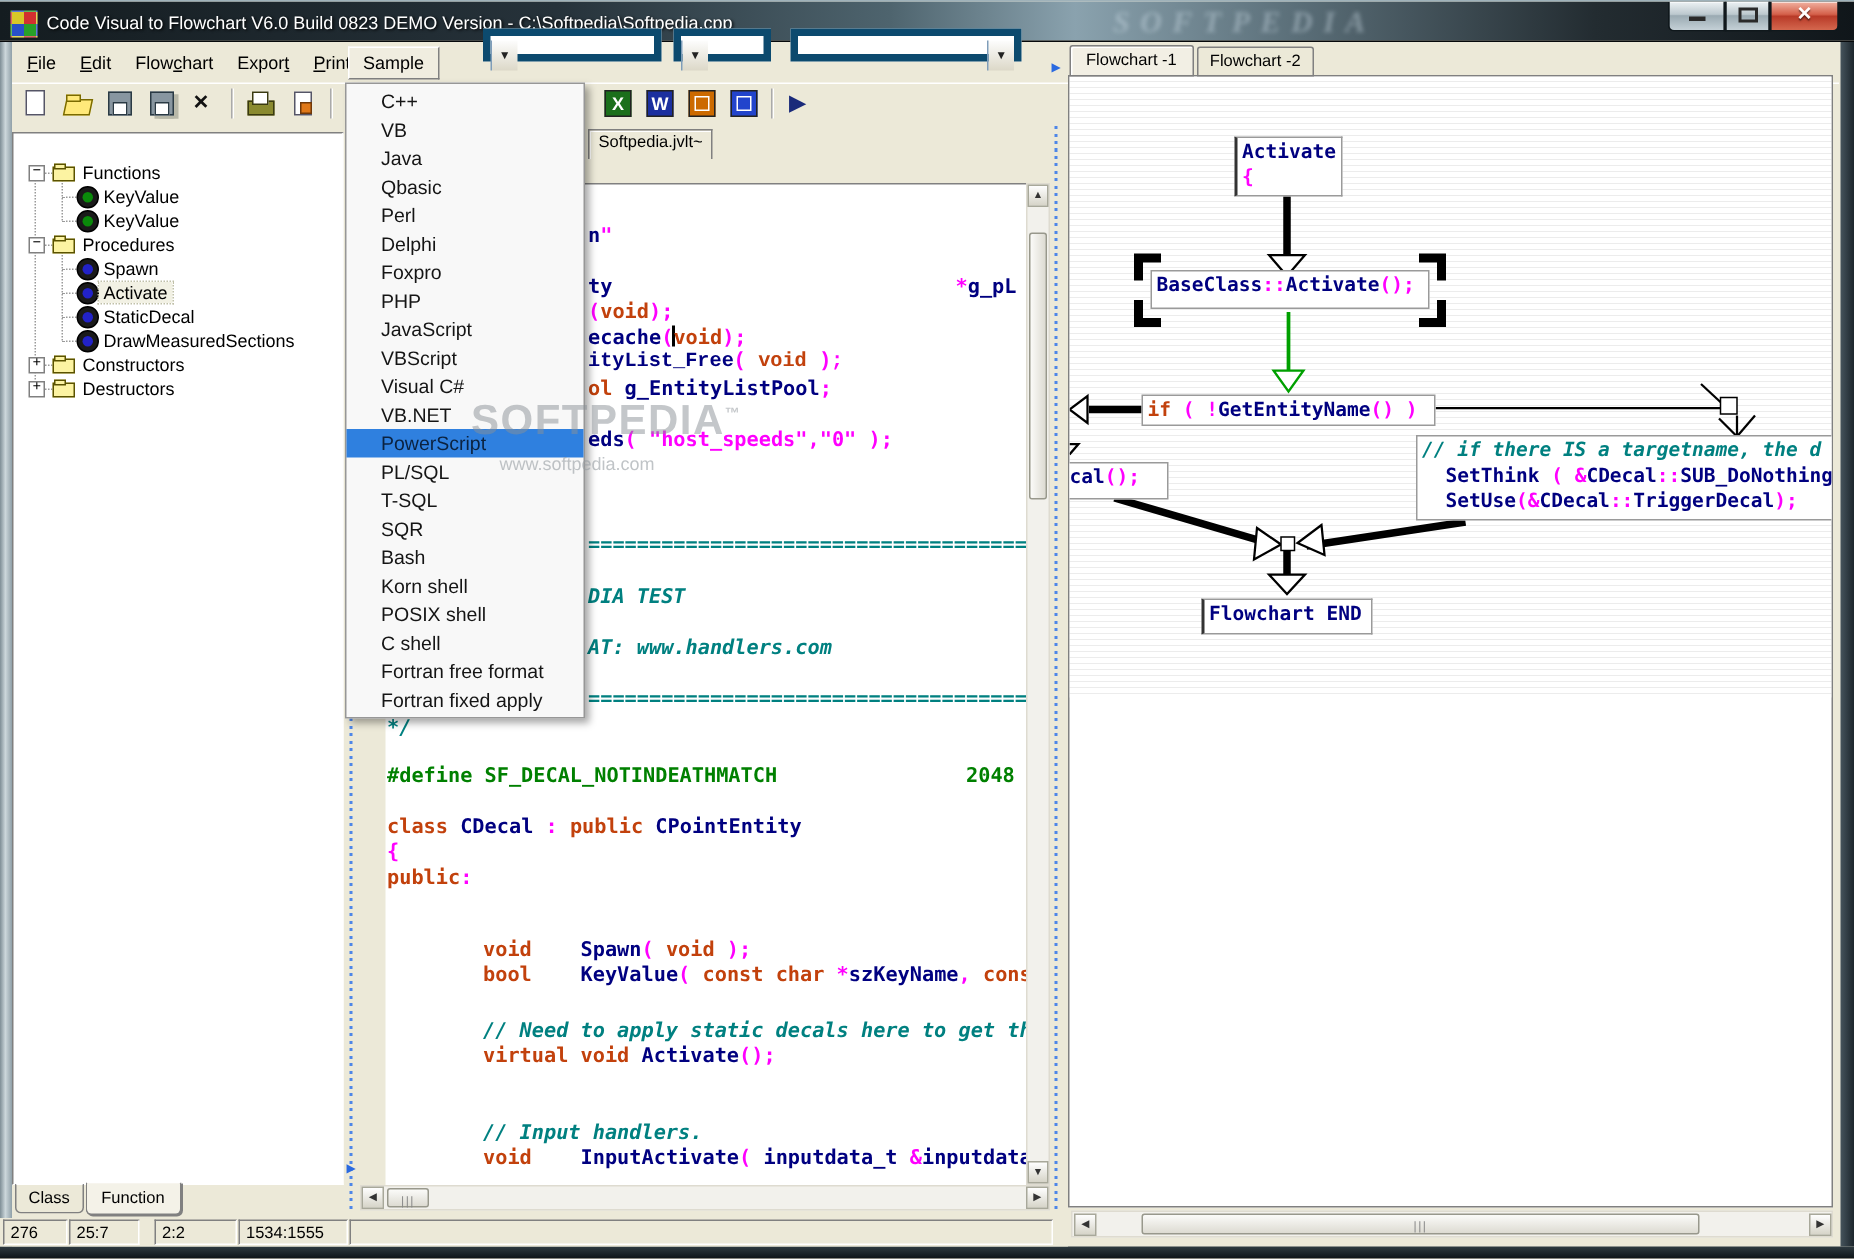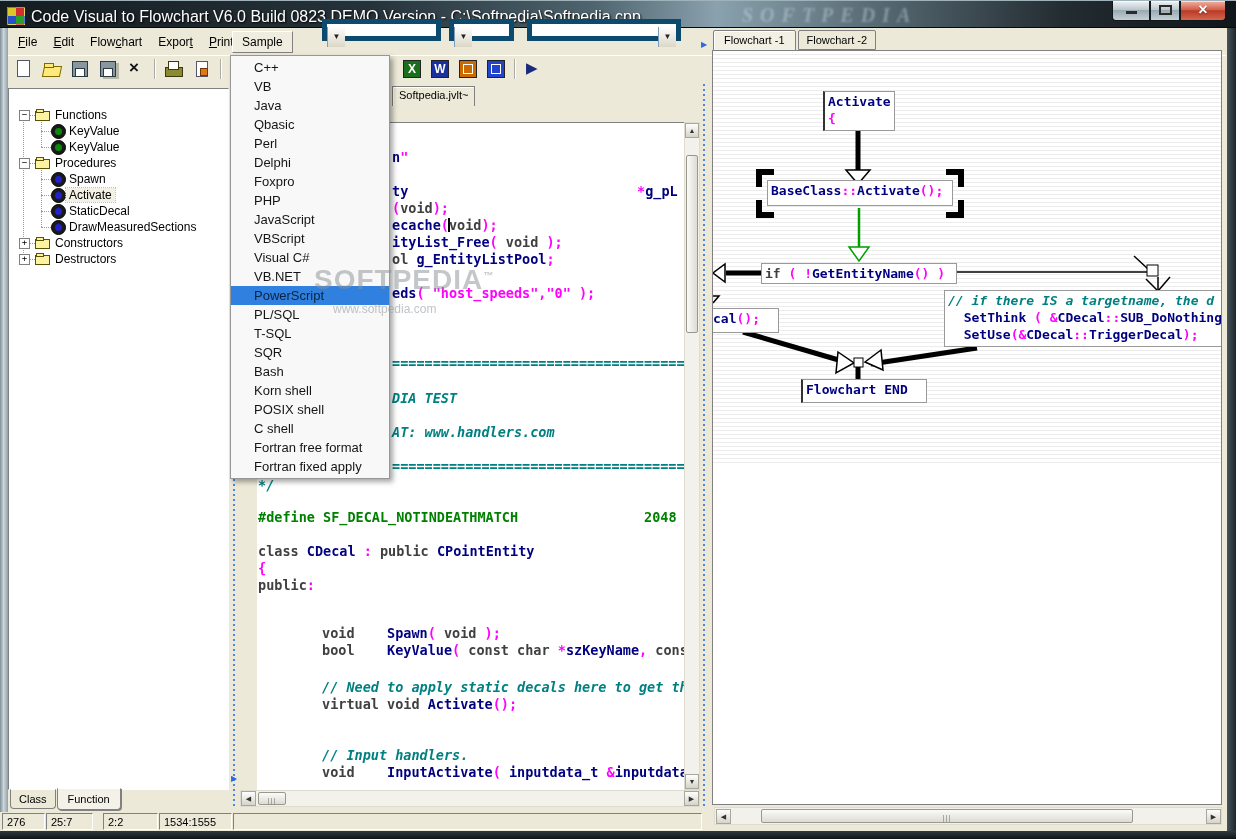--- a/index.html
+++ b/index.html
@@ -8,21 +8,21 @@
 
   
   .titlebar{position:absolute;left:0;top:0;width:1236px;height:28px;overflow:hidden;
     background:linear-gradient(90deg,#141c20 0%,#26323a 30%,#4e646e 48%,#8aa2ae 58%,#5a6e78 70%,#232c31 86%,#10161a 100%);
     border-top:1px solid #9fb2ba;border-bottom:1px solid #06090b;box-sizing:border-box;}
   .wallpaper-mark{position:absolute;left:742px;top:3px;font-family:"Liberation Serif",serif;
     font-weight:bold;font-style:italic;font-size:20px;letter-spacing:7px;
     color:rgba(210,226,236,.40);filter:blur(1.3px);}
   .app-icon{position:absolute;left:7px;top:6px;width:16px;height:16px;border:1px solid rgba(255,255,255,.25);
     background:conic-gradient(#d23030 0 25%, #28a028 0 50%, #2850c8 0 75%, #d8c828 0);}
-  .title-text{position:absolute;left:31px;top:7px;color:#fff;font-size:16px;white-space:nowrap;
+  .title-text{position:absolute;left:31px;top:7px;color:#fff;font-size:12px;white-space:nowrap;
     text-shadow:1px 1px 2px #000;}
   .winbtns{position:absolute;right:10px;top:0;display:flex;}
   .winbtn{height:20px;border:1px solid #10181c;border-top:none;box-sizing:border-box;
     background:linear-gradient(#eef3f5,#bcc8ce 45%,#9aaab2 50%,#c4d0d6);box-shadow:inset 0 1px 0 rgba(255,255,255,.6);}
   .winbtn.min{width:38px;border-radius:0 0 0 4px;}
   .winbtn.max{width:30px;}
   .winbtn.close{width:46px;border-radius:0 0 4px 0;
     background:linear-gradient(#f2b4a4,#d4604a 45%,#b83a28 52%,#d4674e);}
   .winbtn.min::before{content:"";display:block;width:11px;height:3px;background:#2a2a2a;margin:10px auto 0;}
   .winbtn.max::before{content:"";display:block;width:9px;height:6px;border:2px solid #2a2a2a;margin:4px auto 0;}
@@ -120,41 +120,41 @@
   .btab.active{background:#f4f2e8;padding:4px 10px;position:relative;top:-1px;box-shadow:1px 1px 0 #808080;}
 
   
   .edit-tab{position:absolute;left:392px;top:86px;height:17px;background:#ece9d8;font-size:11px;
     padding:2px 6px 0 6px;border:1px solid #808080;border-bottom:none;box-shadow:inset 1px 1px 0 #fff;}
   #code-area{position:absolute;left:240px;top:122px;width:444px;height:668px;background:#fff;overflow:hidden;
     border-top:1px solid #808080;box-sizing:border-box;cursor:text;
     font-family:"DejaVu Sans Mono",monospace;font-weight:bold;font-size:13.5px;}
   .gutter{position:absolute;left:0;top:0;width:17px;height:100%;background:#ece9d8;}
   .code-line{position:absolute;white-space:pre;line-height:16px;}
-  .c-kw{color:#404040;text-align:center;} .c-id{color:#000080;} .c-pu{color:#ff00ff;} .c-st{color:#ff00ff;}
+  .c-kw{color:#c2410c;text-align:center;} .c-id{color:#000080;} .c-pu{color:#ff00ff;} .c-st{color:#ff00ff;}
   .c-cm{color:#008080;font-style:italic;} .c-pp{color:#008000;} .c-pl{color:#000;}
   .caret{display:inline-block;width:2px;height:14px;background:#000;vertical-align:-2px;margin:0 -1px;}
 
   
   .scroll{position:absolute;background:#f2f1ec;border:1px solid #dedbd0;box-sizing:border-box;}
   .sbtn{position:absolute;background:linear-gradient(#fefefe,#d6d4c8);border:1px solid #a8a89a;
     box-sizing:border-box;color:#333;font-size:7px;text-align:center;}
   .sthumb{position:absolute;background:linear-gradient(90deg,#fbfbf9,#dddbd2);border:1px solid #98988c;
     border-radius:2px;box-sizing:border-box;}
   .sthumb.h{background:linear-gradient(#fbfbf9,#dddbd2);}
   .sthumb.h::before{content:"|||";display:block;text-align:center;font-size:8px;color:#888;line-height:15px;letter-spacing:1px;}
 
   
   #lang-menu{position:absolute;left:230px;top:55px;width:160px;background:#f8f8f8;z-index:100;
     border:1px solid #979797;box-shadow:3px 3px 5px rgba(0,0,0,.35);padding:2px 0;box-sizing:border-box;}
   .lmi{height:19px;line-height:19px;padding-left:23px;font-size:13px;color:#151515;white-space:nowrap;}
   .lmi.sel{background:#2f80df;color:#0b2240;}
 
   
-  #fc-tabs{position:absolute;left:713px;top:30px;display:flex;align-items:flex-start;z-index:5;}
+  #fc-tabs{position:absolute;left:713px;top:30px;display:flex;align-items:flex-end;z-index:5;}
   .fctab{border:1px solid #808080;background:#ece9d8;font-size:11px;padding:3px 8px;margin-right:2px;
     border-radius:2px 2px 0 0;}
   .fctab.active{background:#f2efe4;box-shadow:inset 1px 1px 0 #fff;padding:3px 10px 4px 10px;}
   .fc-canvas{position:absolute;left:712px;top:50px;width:510px;height:755px;background:#fff;overflow:hidden;
     border:1px solid #808080;box-sizing:border-box;}
   .stripes{position:absolute;left:0;top:0;width:100%;height:414px;
     background:repeating-linear-gradient(180deg,#ffffff 0 3px,#ececec 3px 4px);}
   .fc-svg{position:absolute;left:0;top:0;}
   .fc-node{position:absolute;background:#fff;border:1px solid #9a9a9a;box-sizing:border-box;
     font-family:"DejaVu Sans Mono",monospace;font-weight:bold;font-size:13px;line-height:17px;
@@ -328,21 +328,21 @@
 
   <div class="edit-tab" data-name="editor-file-tab">Softpedia.jvlt~</div>
   <div id="code-area" data-name="code-editor">
     <div class="gutter" data-name="editor-gutter"></div>
     <div id="code-lines">
         <div class="code-line" data-name="code-line" style="left: 152px; top: 26px;"><span class="c-id" data-name="code-token">n</span><span class="c-st" data-name="code-token">"</span></div>
         <div class="code-line" data-name="code-line" style="left: 152px; top: 60px;"><span class="c-id" data-name="code-token">ty</span></div>
         <div class="code-line" data-name="code-line" style="left: 397px; top: 60px;"><span class="c-pu" data-name="code-token">*</span><span class="c-id" data-name="code-token">g_pL</span></div>
         <div class="code-line" data-name="code-line" style="left: 152px; top: 77px;"><span class="c-pu" data-name="code-token">(</span><span class="c-kw" data-name="code-token">void</span><span class="c-pu" data-name="code-token">);</span></div>
         <div class="code-line" data-name="code-line" style="left: 152px; top: 94px;"><span class="c-id" data-name="code-token">ecache</span><span class="c-pu" data-name="code-token">(</span><span class="caret" data-name="text-caret"></span><span class="c-kw" data-name="code-token">void</span><span class="c-pu" data-name="code-token">);</span></div>
-        <div class="code-line" data-name="code-line" style="left: 152px; top: 111px;"><span class="c-id" data-name="code-token">ityList_Free</span><span class="c-pu" data-name="code-token">( </span><span class="c-kw" data-name="code-token">void</span><span class="c-pu" data-name="code-token"> );</span></div>
+        <div class="code-line" data-name="code-line" style="left: 152px; top: 111px; font-family: Liberation Mono, monospace;"><span class="c-id" data-name="code-token">ityList_Free</span><span class="c-pu" data-name="code-token">( </span><span class="c-kw" data-name="code-token">void</span><span class="c-pu" data-name="code-token"> );</span></div>
         <div class="code-line" data-name="code-line" style="left: 152px; top: 128px;"><span class="c-kw" data-name="code-token">ol</span><span class="c-pl" data-name="code-token"> </span><span class="c-id" data-name="code-token">g_EntityListPool</span><span class="c-pu" data-name="code-token">;</span></div>
         <div class="code-line" data-name="code-line" style="left: 152px; top: 162px;"><span class="c-id" data-name="code-token">eds</span><span class="c-pu" data-name="code-token">( </span><span class="c-st" data-name="code-token">"host_speeds"</span><span class="c-pu" data-name="code-token">,</span><span class="c-st" data-name="code-token">"0"</span><span class="c-pu" data-name="code-token"> );</span></div>
         <div class="code-line" data-name="code-line" style="left: 152px; top: 232px;"><span class="c-cm" data-name="code-token">====================================</span></div>
         <div class="code-line" data-name="code-line" style="left: 152px; top: 267px;"><span class="c-cm" data-name="code-token">DIA TEST</span></div>
         <div class="code-line" data-name="code-line" style="left: 152px; top: 301px;"><span class="c-cm" data-name="code-token">AT: www.handlers.com</span></div>
         <div class="code-line" data-name="code-line" style="left: 152px; top: 335px;"><span class="c-cm" data-name="code-token">====================================</span></div>
         <div class="code-line" data-name="code-line" style="left: 18px; top: 354px;"><span class="c-cm" data-name="code-token">*/</span></div>
         <div class="code-line" data-name="code-line" style="left: 18px; top: 386px;"><span class="c-pp" data-name="code-token">#define SF_DECAL_NOTINDEATHMATCH</span></div>
         <div class="code-line" data-name="code-line" style="left: 404px; top: 386px;"><span class="c-pp" data-name="code-token">2048</span></div>
         <div class="code-line" data-name="code-line" style="left: 18px; top: 420px;"><span class="c-kw" data-name="code-token">class</span><span class="c-pl" data-name="code-token"> </span><span class="c-id" data-name="code-token">CDecal</span><span class="c-pu" data-name="code-token"> : </span><span class="c-kw" data-name="code-token">public</span><span class="c-pl" data-name="code-token"> </span><span class="c-id" data-name="code-token">CPointEntity</span></div>
@@ -425,21 +425,21 @@
       <rect x="141" y="307" width="9" height="9" fill="#fff" stroke="#000"></rect>
       <line x1="145" y1="316" x2="145" y2="333" stroke="#000" stroke-width="5"></line>
       <polygon points="133,332 157,332 145,345" fill="#fff" stroke="#000" stroke-width="1.5"></polygon>
     </svg>
     <div id="fc-nodes">
         <div class="fc-node caretbox" data-name="flow-start" style="left: 110px; top: 40px; width: 72px; height: 40px;"><div class="fc-line" data-name="flowchart-node-line"><span class="c-id" data-name="code-token">Activate</span></div><div class="fc-line" data-name="flowchart-node-line"><span class="c-pu" data-name="code-token">{</span></div></div>
         <div class="fc-node box" data-name="flow-baseclass-activate" style="left: 54px; top: 129px; width: 186px; height: 26px;"><div class="fc-line" data-name="flowchart-node-line"><span class="c-id" data-name="code-token">BaseClass</span><span class="c-pu" data-name="code-token">::</span><span class="c-id" data-name="code-token">Activate</span><span class="c-pu" data-name="code-token">();</span></div></div>
         <div class="fc-node box" data-name="flow-if-getentityname" style="left: 48px; top: 212px; width: 196px; height: 21px;"><div class="fc-line" data-name="flowchart-node-line"><span class="c-kw" data-name="code-token">if</span><span class="c-pu" data-name="code-token"> ( </span><span class="c-pu" data-name="code-token">!</span><span class="c-id" data-name="code-token">GetEntityName</span><span class="c-pu" data-name="code-token">() )</span></div></div>
         <div class="fc-node box" data-name="flow-targetname-comment" style="left: 231px; top: 239px; width: 294px; height: 57px;"><div class="fc-line" data-name="flowchart-node-line"><span class="c-cm" data-name="code-token">// if there IS a targetname, the d</span></div><div class="fc-line" data-name="flowchart-node-line"><span class="c-pl" data-name="code-token">  </span><span class="c-id" data-name="code-token">SetThink</span><span class="c-pu" data-name="code-token"> ( </span><span class="c-pu" data-name="code-token">&amp;</span><span class="c-id" data-name="code-token">CDecal</span><span class="c-pu" data-name="code-token">::</span><span class="c-id" data-name="code-token">SUB_DoNothing</span></div><div class="fc-line" data-name="flowchart-node-line"><span class="c-pl" data-name="code-token">  </span><span class="c-id" data-name="code-token">SetUse</span><span class="c-pu" data-name="code-token">(</span><span class="c-pu" data-name="code-token">&amp;</span><span class="c-id" data-name="code-token">CDecal</span><span class="c-pu" data-name="code-token">::</span><span class="c-id" data-name="code-token">TriggerDecal</span><span class="c-pu" data-name="code-token">);</span></div></div>
         <div class="fc-node box" data-name="flow-staticdecal-call" style="left: -4px; top: 257px; width: 70px; height: 25px;"><div class="fc-line" data-name="flowchart-node-line"><span class="c-id" data-name="code-token">cal</span><span class="c-pu" data-name="code-token">();</span></div></div>
-        <div class="fc-node caretbox" data-name="flow-end" style="left: 88px; top: 328px; width: 126px; height: 24px;"><div class="fc-line" data-name="flowchart-node-line"><span class="c-id" data-name="code-token">Flowchart END</span></div></div>
+        <div class="fc-node caretbox" data-name="flow-end" style="left: 88px; top: 348px; width: 114px; height: 24px;"><div class="fc-line" data-name="flowchart-node-line"><span class="c-id" data-name="code-token">Flowchart END</span></div></div>
       </div>
   </div>
 
   <div class="scroll" style="left:714px;top:807px;width:508px;height:18px;" data-name="flowchart-hscrollbar">
     <div class="sbtn" style="left:1px;top:1px;width:15px;height:15px;line-height:14px;" data-name="scroll-left-icon">◀</div>
     <div class="sthumb h" style="left:46px;top:1px;width:372px;height:14px;" data-name="flowchart-hscrollbar-thumb"></div>
     <div class="sbtn" style="left:491px;top:1px;width:15px;height:15px;line-height:14px;" data-name="scroll-right-icon">▶</div>
   </div>
 
   <div id="status-bar" data-name="status-bar">

